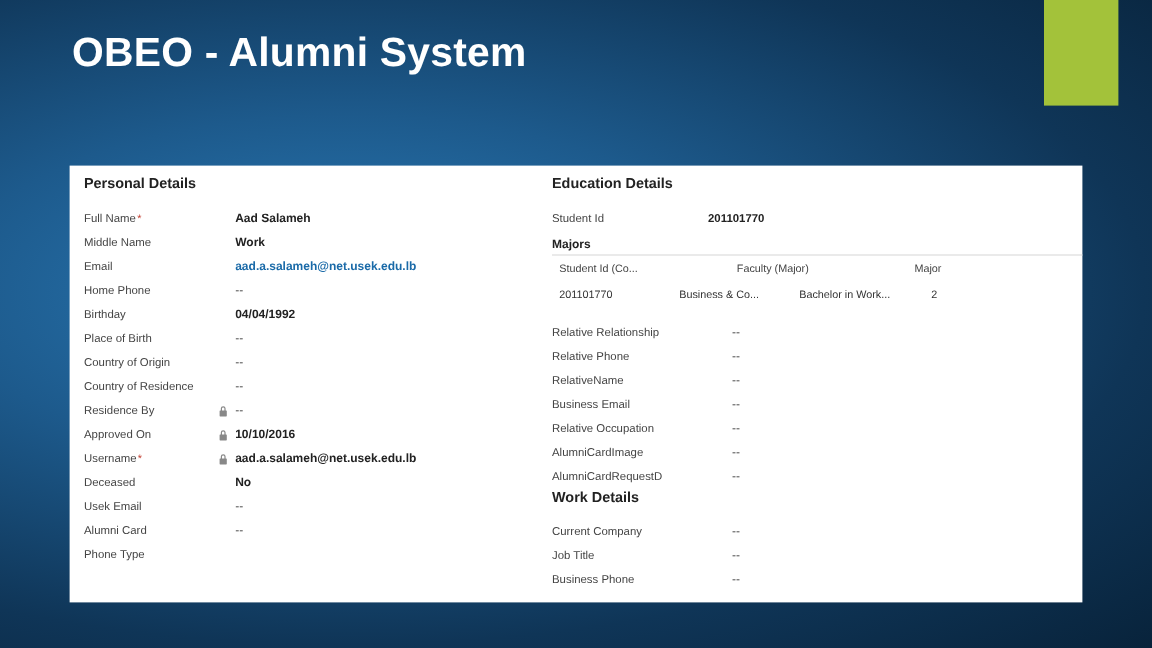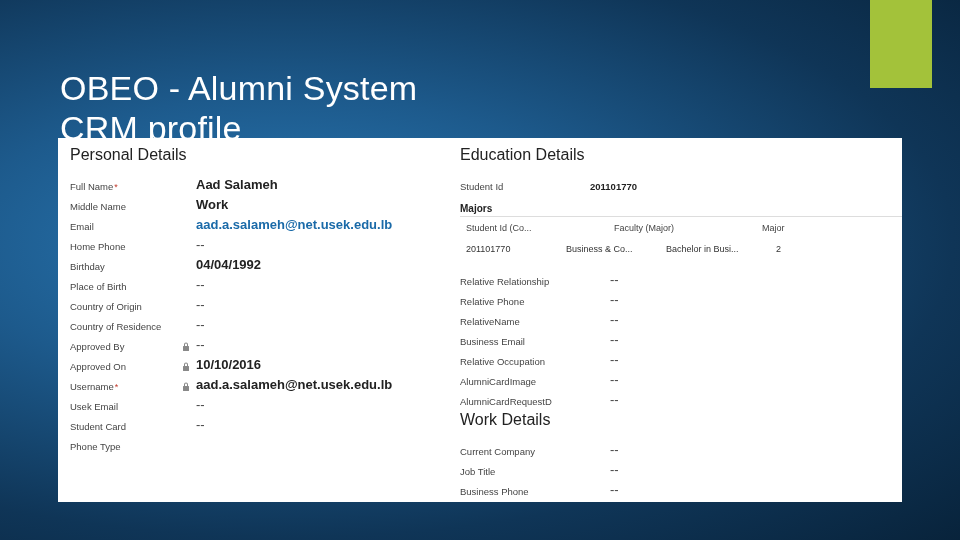--- a/index.html
+++ b/index.html
@@ -11,43 +11,42 @@
   .accent-bar {
     position: absolute;
     top: 0; right: 28px;
     width: 62px; height: 88px;
     background: #a3c23a;
   }
   .title {
     position: absolute;
     top: 24px; left: 60px;
     font-size: 34px;
-    font-weight: 400;
+    font-weight: 700;
     color: #fff;
     line-height: 1.18;
     letter-spacing: 0.2px;
-    margin-top: 44px;
   }
   .title .l2 { display: block; }
   .panel {
     position: absolute;
     top: 138px; left: 58px;
     width: 844px; height: 364px;
     background: #fff;
     overflow: hidden;
     font-size: 9.5px;
     color: #333;
     padding: 8px 12px 0 12px;
   }
   .cols { display: flex; gap: 18px; }
   .col-left { flex: 0 0 372px; }
   .col-right { flex: 1; }
   .section-h {
-    font-weight: 400;
-    font-size: 16px;
+    font-weight: 700;
+    font-size: 12px;
     color: #222;
     margin-bottom: 8px;
   }
   .row {
     display: flex;
     align-items: flex-end;
     height: 20px;
   }
   .row .label {
     flex: 0 0 112px;
@@ -56,21 +55,21 @@
   }
   .row .asterisk { color: #c0392b; font-size: 9px; margin-left: 1px; }
   .row .lock {
     flex: 0 0 14px;
     display: inline-flex;
     align-items: center;
     color: #777;
   }
   .row .value {
     flex: 1;
-    font-size: 13px;
+    font-size: 10px;
     font-weight: 700;
     color: #222;
     white-space: nowrap;
     overflow: hidden;
     text-overflow: ellipsis;
   }
   .row .value.link { color: #1a6aa8; font-weight: 600; }
   .row .value.normal { font-weight: 400; color: #444; }
   .lock svg { width: 8px; height: 10px; fill: #888; }
   .edu-top { display: flex; align-items: flex-end; }
@@ -118,21 +117,20 @@
   .kv-right .row .label { flex: 0 0 150px; margin-top: 22px; }
   .section-h.mt { margin-top: 4px; }
 </style>
 </head>
 <body>
 
 <div class="accent-bar"></div>
 
 <div class="title">
   <span>OBEO - Alumni  System</span>
-  <span class="l2">CRM profile</span>
 </div>
 
 <div class="panel">
   <div class="cols">
 
     <div class="col-left">
       <div class="section-h">Personal Details</div>
 
       <div class="row">
         <span class="label"><span>Full Name</span><span class="asterisk">*</span></span>
@@ -168,21 +166,21 @@
         <span class="label">Country of Origin</span>
         <span class="lock"></span>
         <span class="value normal">--</span>
       </div>
       <div class="row">
         <span class="label">Country of Residence</span>
         <span class="lock"></span>
         <span class="value normal">--</span>
       </div>
       <div class="row">
-        <span class="label">Approved By</span>
+        <span class="label">Residence By</span>
         <span class="lock">
             <svg viewBox="0 0 8 10">
               <path d="M2 4V2.5a2 2 0 114 0V4h.5a.5.5 0 01.5.5v4a.5.5 0 01-.5.5h-5a.5.5 0 01-.5-.5v-4a.5.5 0 01.5-.5H2zm1 0h2V2.5a1 1 0 10-2 0V4z"></path>
             </svg>
           </span>
         <span class="value normal">--</span>
       </div>
       <div class="row">
         <span class="label">Approved On</span>
         <span class="lock">
@@ -195,26 +193,31 @@
       <div class="row">
         <span class="label"><span>Username</span><span class="asterisk">*</span></span>
         <span class="lock">
             <svg viewBox="0 0 8 10">
               <path d="M2 4V2.5a2 2 0 114 0V4h.5a.5.5 0 01.5.5v4a.5.5 0 01-.5.5h-5a.5.5 0 01-.5-.5v-4a.5.5 0 01.5-.5H2zm1 0h2V2.5a1 1 0 10-2 0V4z"></path>
             </svg>
           </span>
         <span class="value">aad.a.salameh@net.usek.edu.lb</span>
       </div>
       <div class="row">
+        <span class="label">Deceased</span>
+        <span class="lock"></span>
+        <span class="value">No</span>
+      </div>
+      <div class="row">
         <span class="label">Usek Email</span>
         <span class="lock"></span>
         <span class="value normal">--</span>
       </div>
       <div class="row">
-        <span class="label">Student Card</span>
+        <span class="label">Alumni Card</span>
         <span class="lock"></span>
         <span class="value normal">--</span>
       </div>
       <div class="row">
         <span class="label">Phone Type</span>
         <span class="lock"></span>
         <span class="value normal"></span>
       </div>
     </div>
 
@@ -242,21 +245,21 @@
       <div class="tbl">
         <div class="thead">
           <div class="th c1">Student Id (Co...</div>
           <div class="th c2">Faculty (Major)</div>
           <div class="th c3">Major</div>
           <div class="th c4">Graduation</div>
         </div>
         <div class="trow">
           <div class="td c1">201101770</div>
           <div class="td c2">Business &amp; Co...</div>
-          <div class="td c3">Bachelor in Busi...</div>
+          <div class="td c3">Bachelor in Work...</div>
           <div class="td c4">2</div>
         </div>
       </div>
 
       <div class="kv-right">
         <div class="row">
           <span class="label">Relative Relationship</span>
           <span class="value normal">--</span>
         </div>
         <div class="row">

